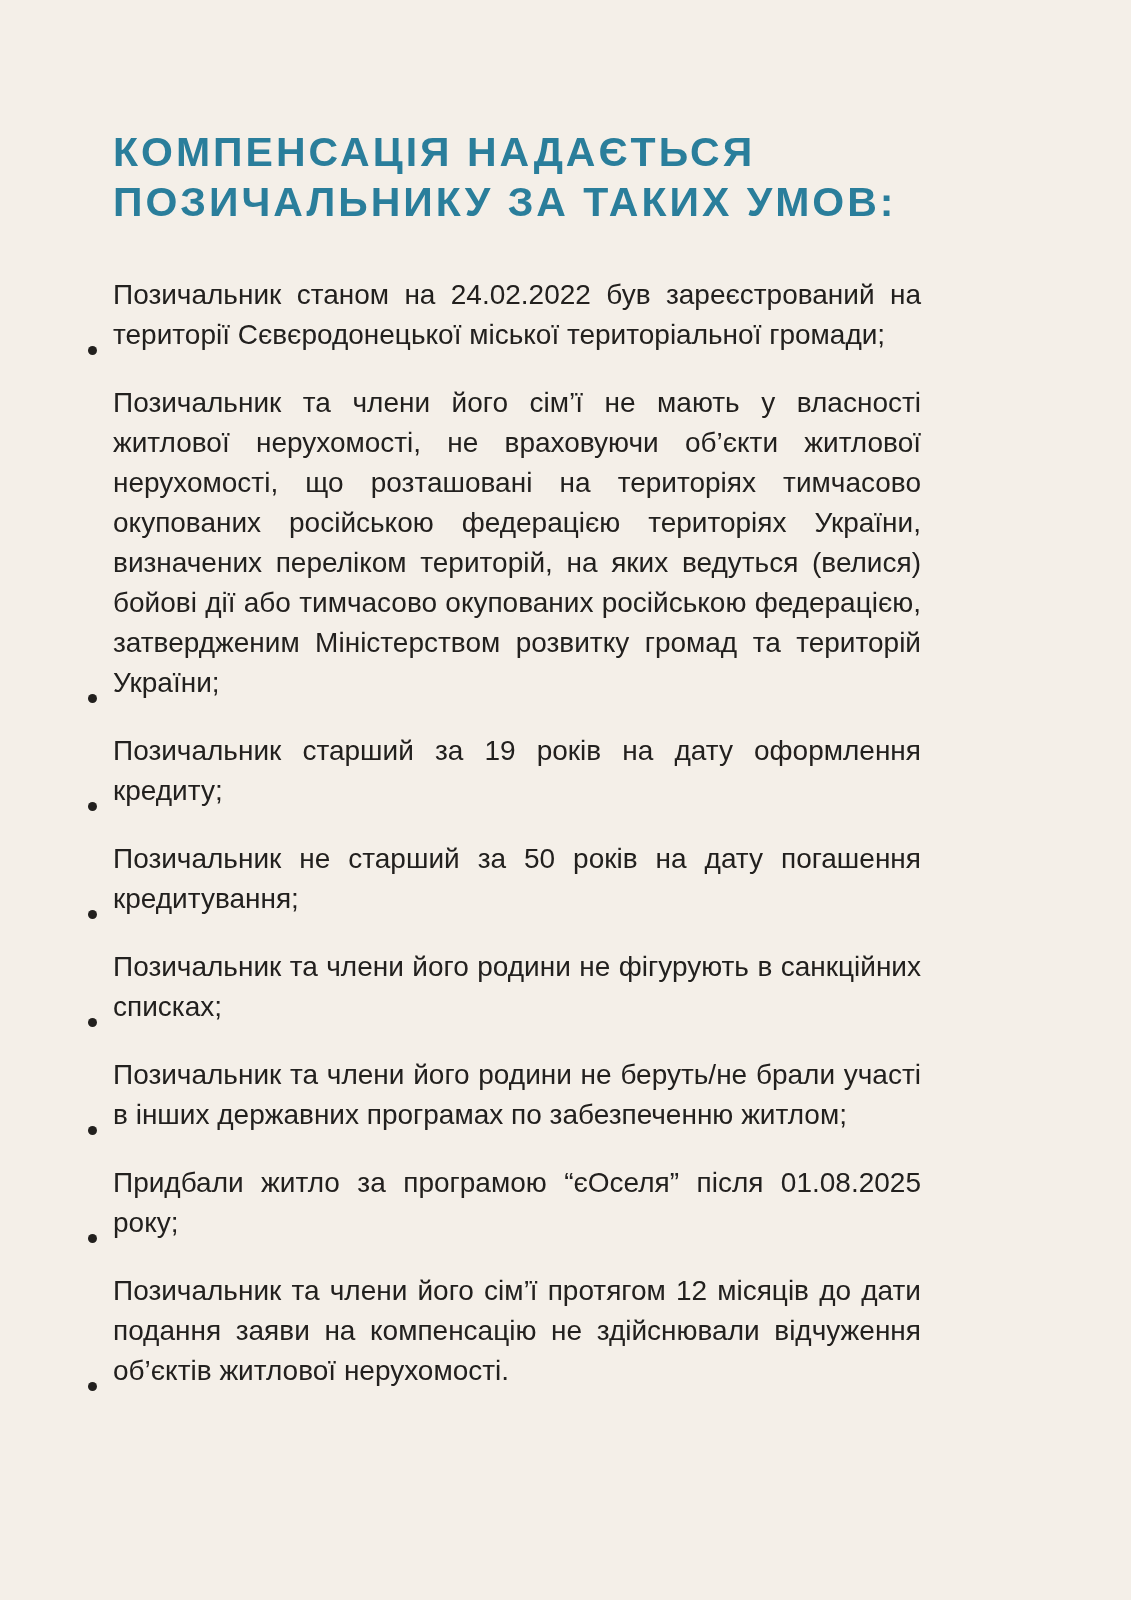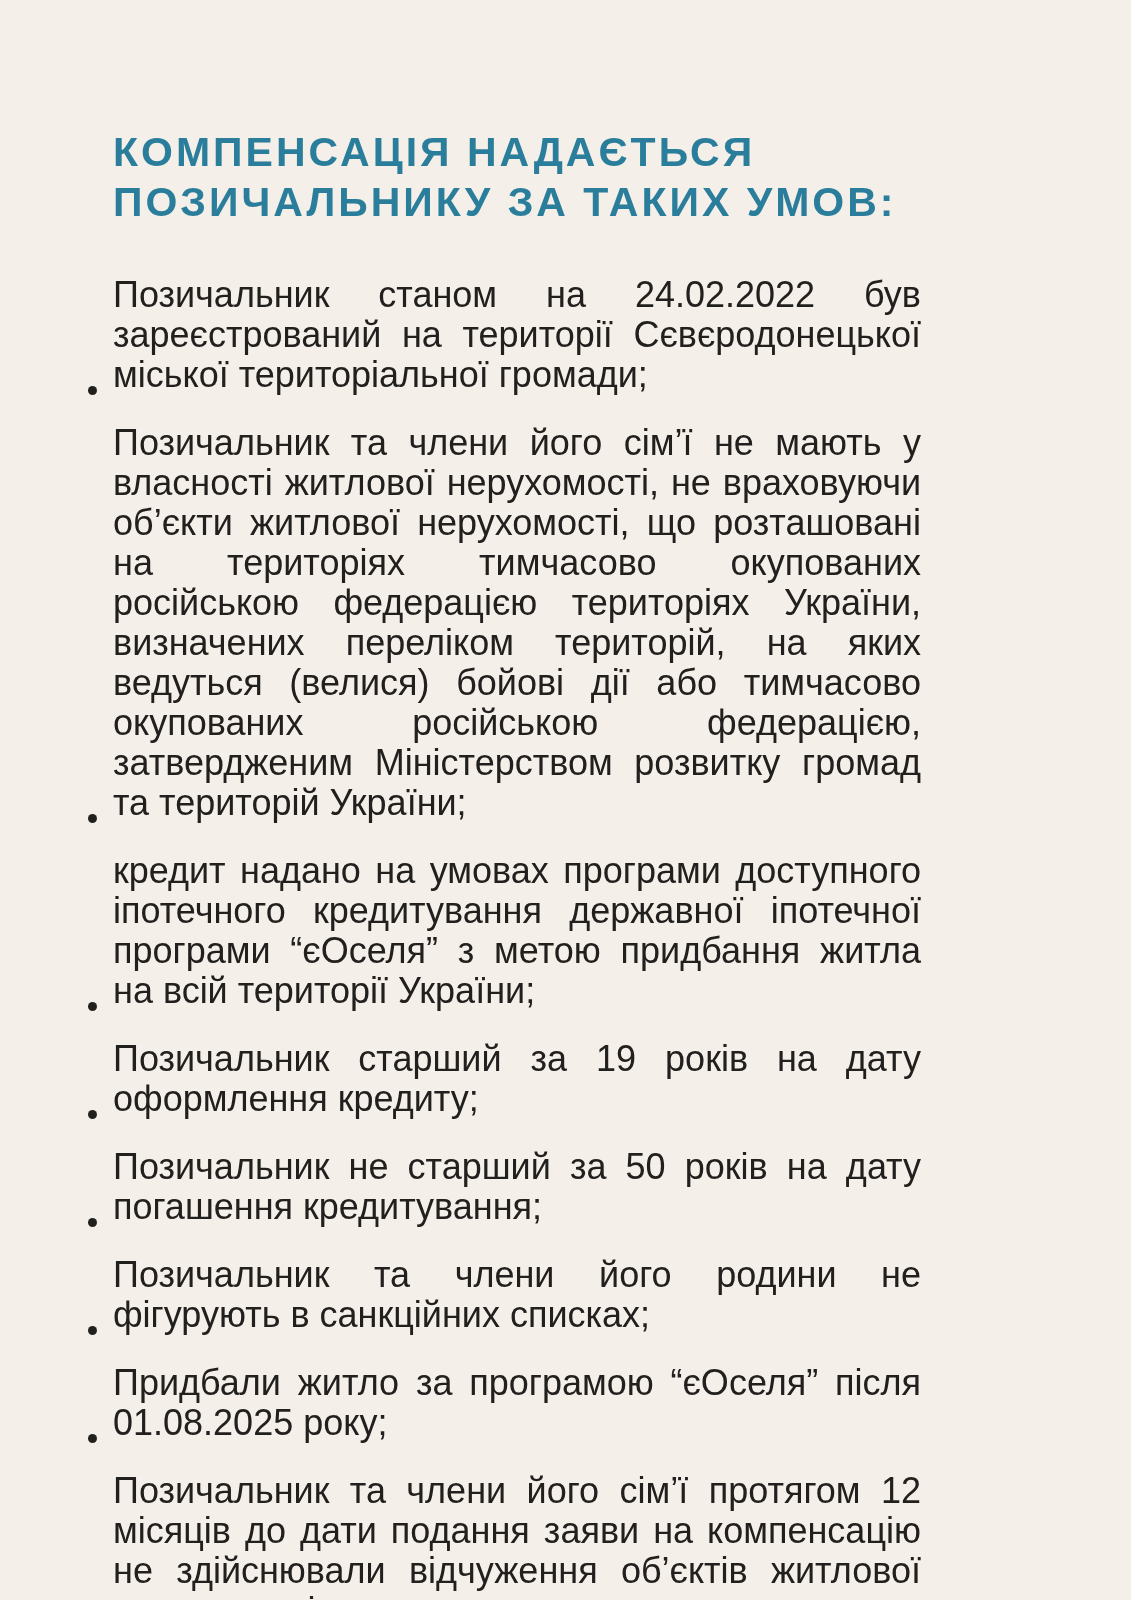--- a/index.html
+++ b/index.html
@@ -34,21 +34,21 @@
   .page-title .title-line{display:block;}
   ul.conditions{
     list-style:none;
     margin:0;
     padding:0;
   }
   ul.conditions li{
     display:flex;
     align-items:flex-end;
     margin:0 0 28px 0;
-    font-size:36px;
+    font-size:28px;
     line-height:40px;
   }
   ul.conditions li:last-child{margin-bottom:2px;}
   .bullet-dot{
     flex:0 0 auto;
     width:9px;
     height:9px;
     border-radius:50%;
     background:var(--text);
     margin-left:-25px;
@@ -75,33 +75,33 @@
     <li>
       <span class="bullet-dot"></span>
       <span class="li-text">Позичальник станом на 24.02.2022 був зареєстрований на території Сєвєродонецької міської територіальної громади;</span>
     </li>
     <li>
       <span class="bullet-dot"></span>
       <span class="li-text">Позичальник та члени його сім’ї не мають у власності житлової нерухомості, не враховуючи об’єкти житлової нерухомості, що розташовані на територіях тимчасово окупованих російською федерацією територіях України, визначених переліком територій, на яких ведуться (велися) бойові дії або тимчасово окупованих російською федерацією, затвердженим Міністерством розвитку громад та територій України;</span>
     </li>
     <li>
       <span class="bullet-dot"></span>
-      <span class="li-text">кредит надано на умовах програми доступного іпотечного кредитування державної іпотечної програми “єОселя” з метою придбання житла на всій території України;</span>
-    </li>
-    <li>
-      <span class="bullet-dot"></span>
       <span class="li-text">Позичальник старший за 19 років на дату оформлення кредиту;</span>
     </li>
     <li>
       <span class="bullet-dot"></span>
       <span class="li-text">Позичальник не старший за 50 років на дату погашення кредитування;</span>
     </li>
     <li>
       <span class="bullet-dot"></span>
       <span class="li-text">Позичальник та члени його родини не фігурують в санкційних списках;</span>
+    </li>
+    <li>
+      <span class="bullet-dot"></span>
+      <span class="li-text">Позичальник та члени його родини не беруть/не брали участі в інших державних програмах по забезпеченню житлом;</span>
     </li>
     <li>
       <span class="bullet-dot"></span>
       <span class="li-text">Придбали житло за програмою “єОселя” після 01.08.2025 року;</span>
     </li>
     <li>
       <span class="bullet-dot"></span>
       <span class="li-text">Позичальник та члени його сім’ї протягом 12 місяців до дати подання заяви на компенсацію не здійснювали відчуження об’єктів житлової нерухомості.</span>
     </li>
   </ul>

